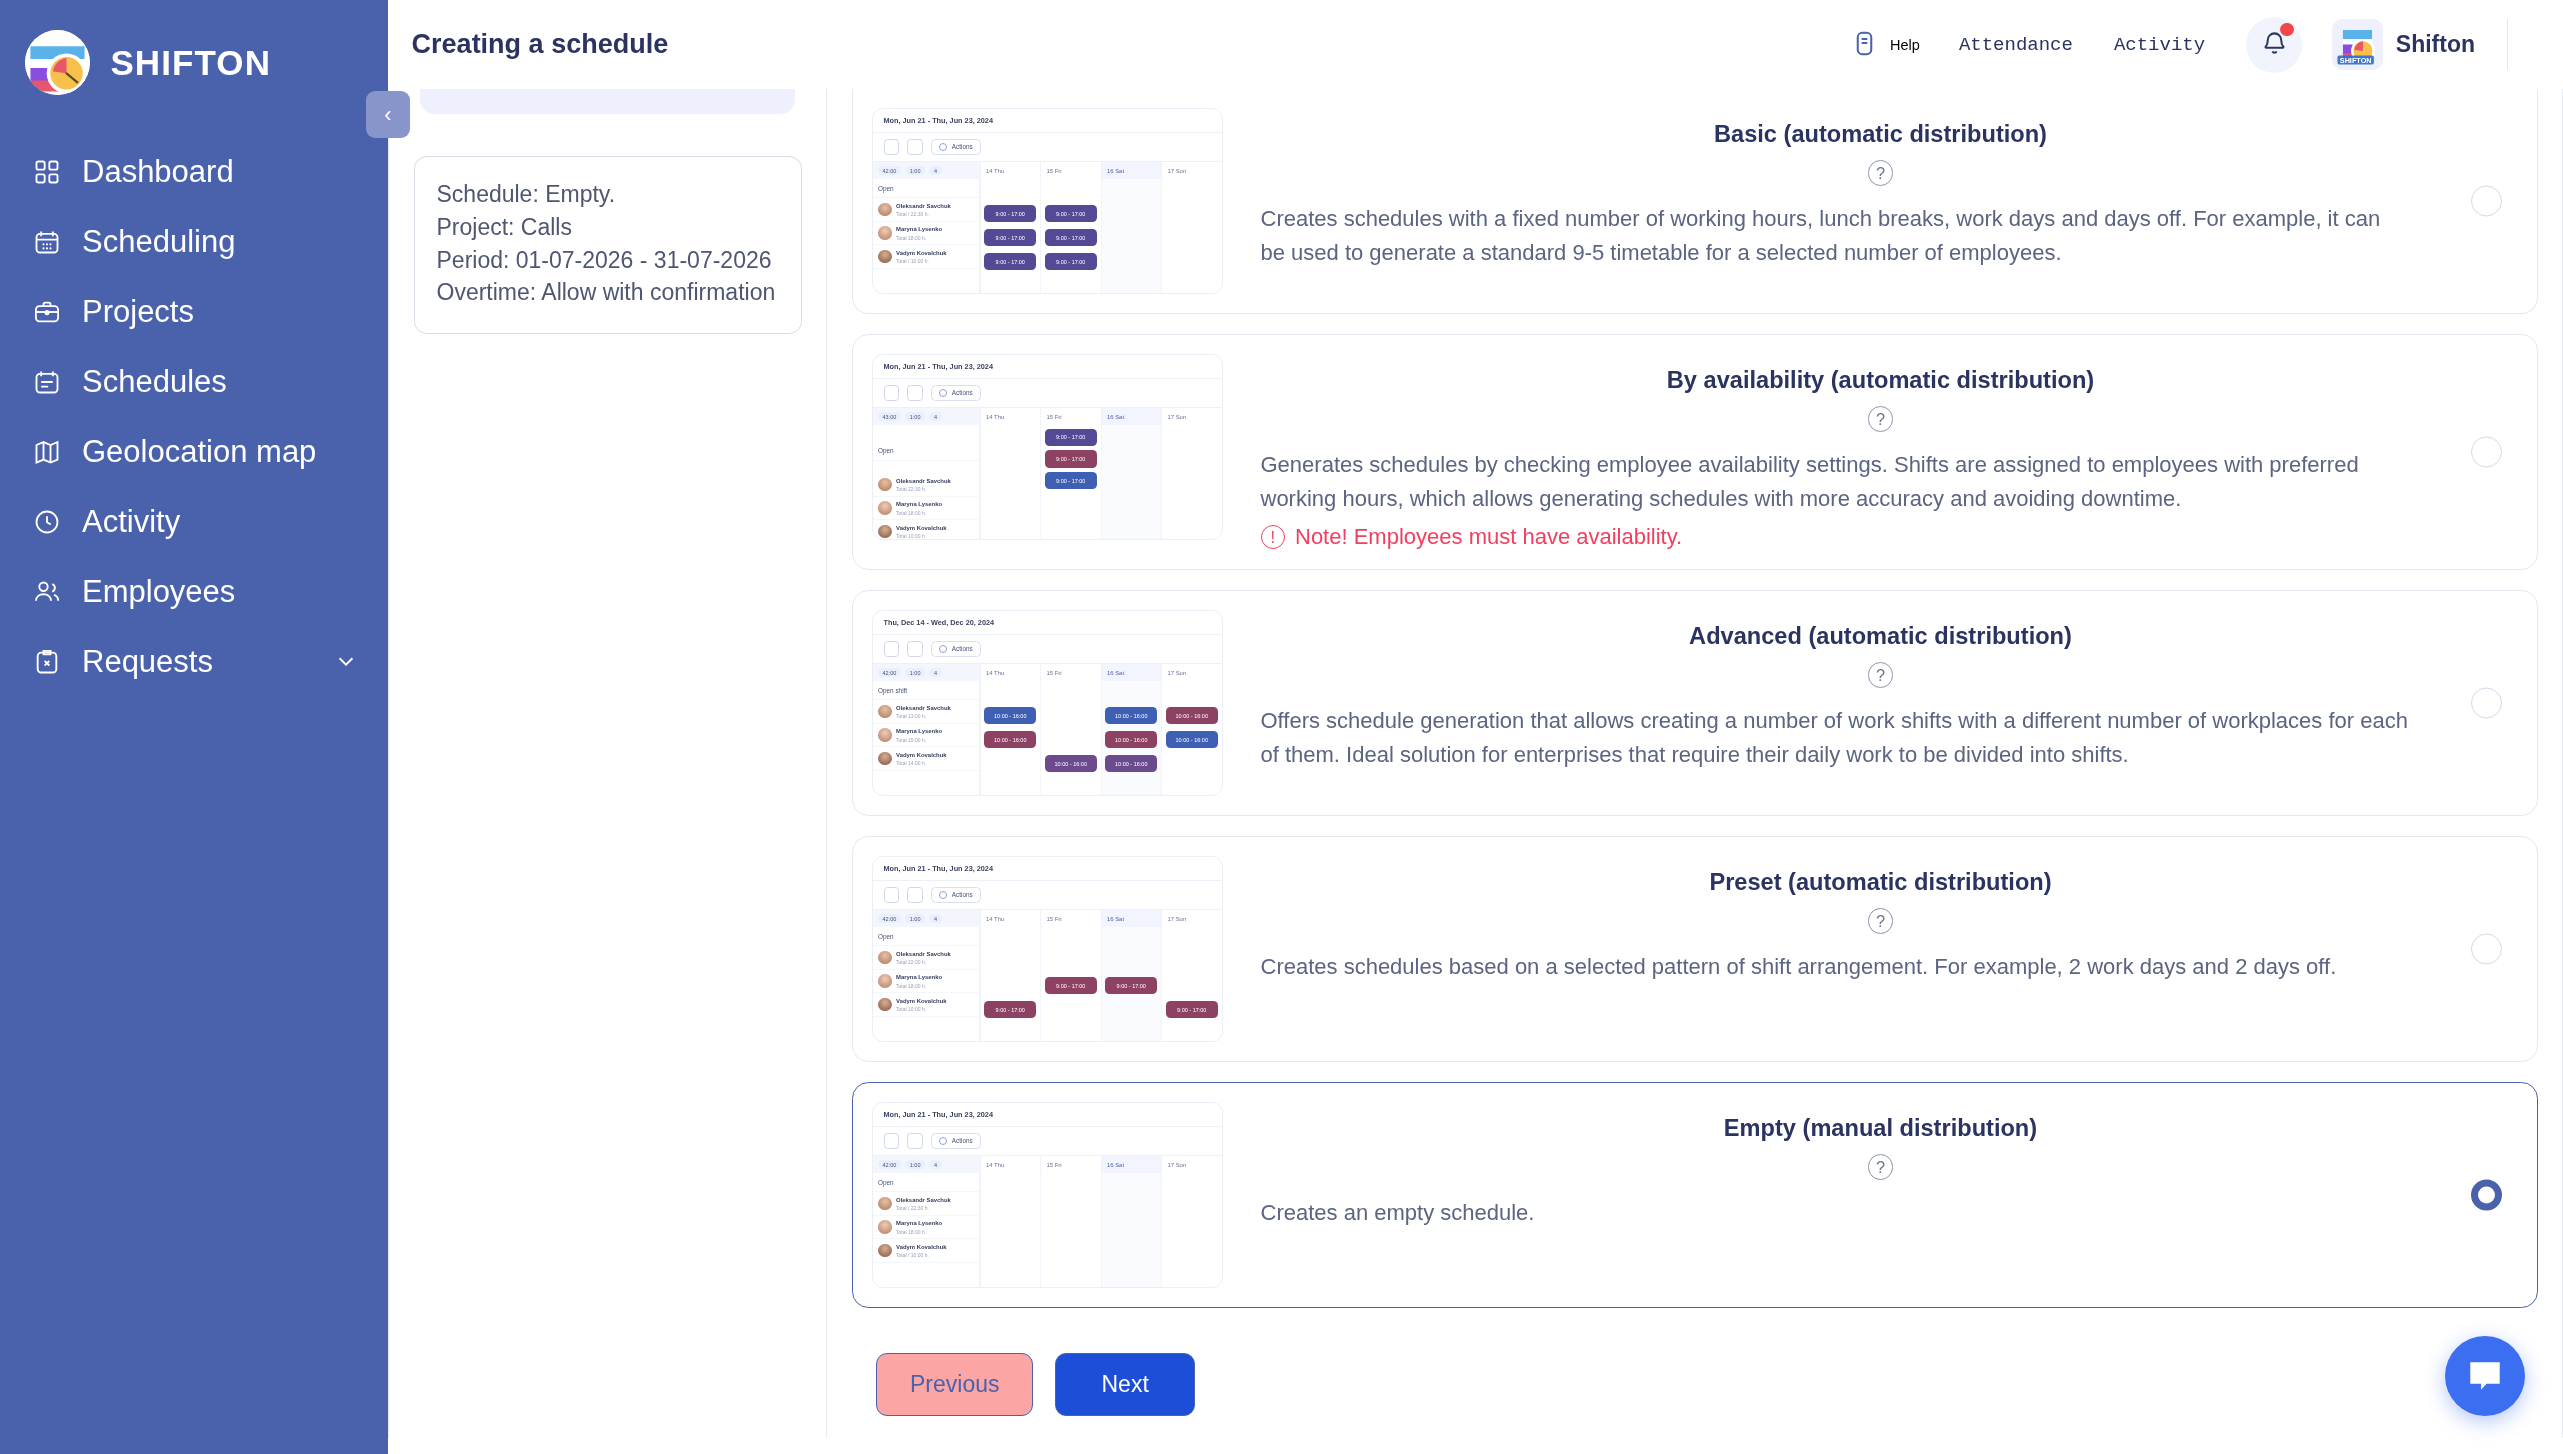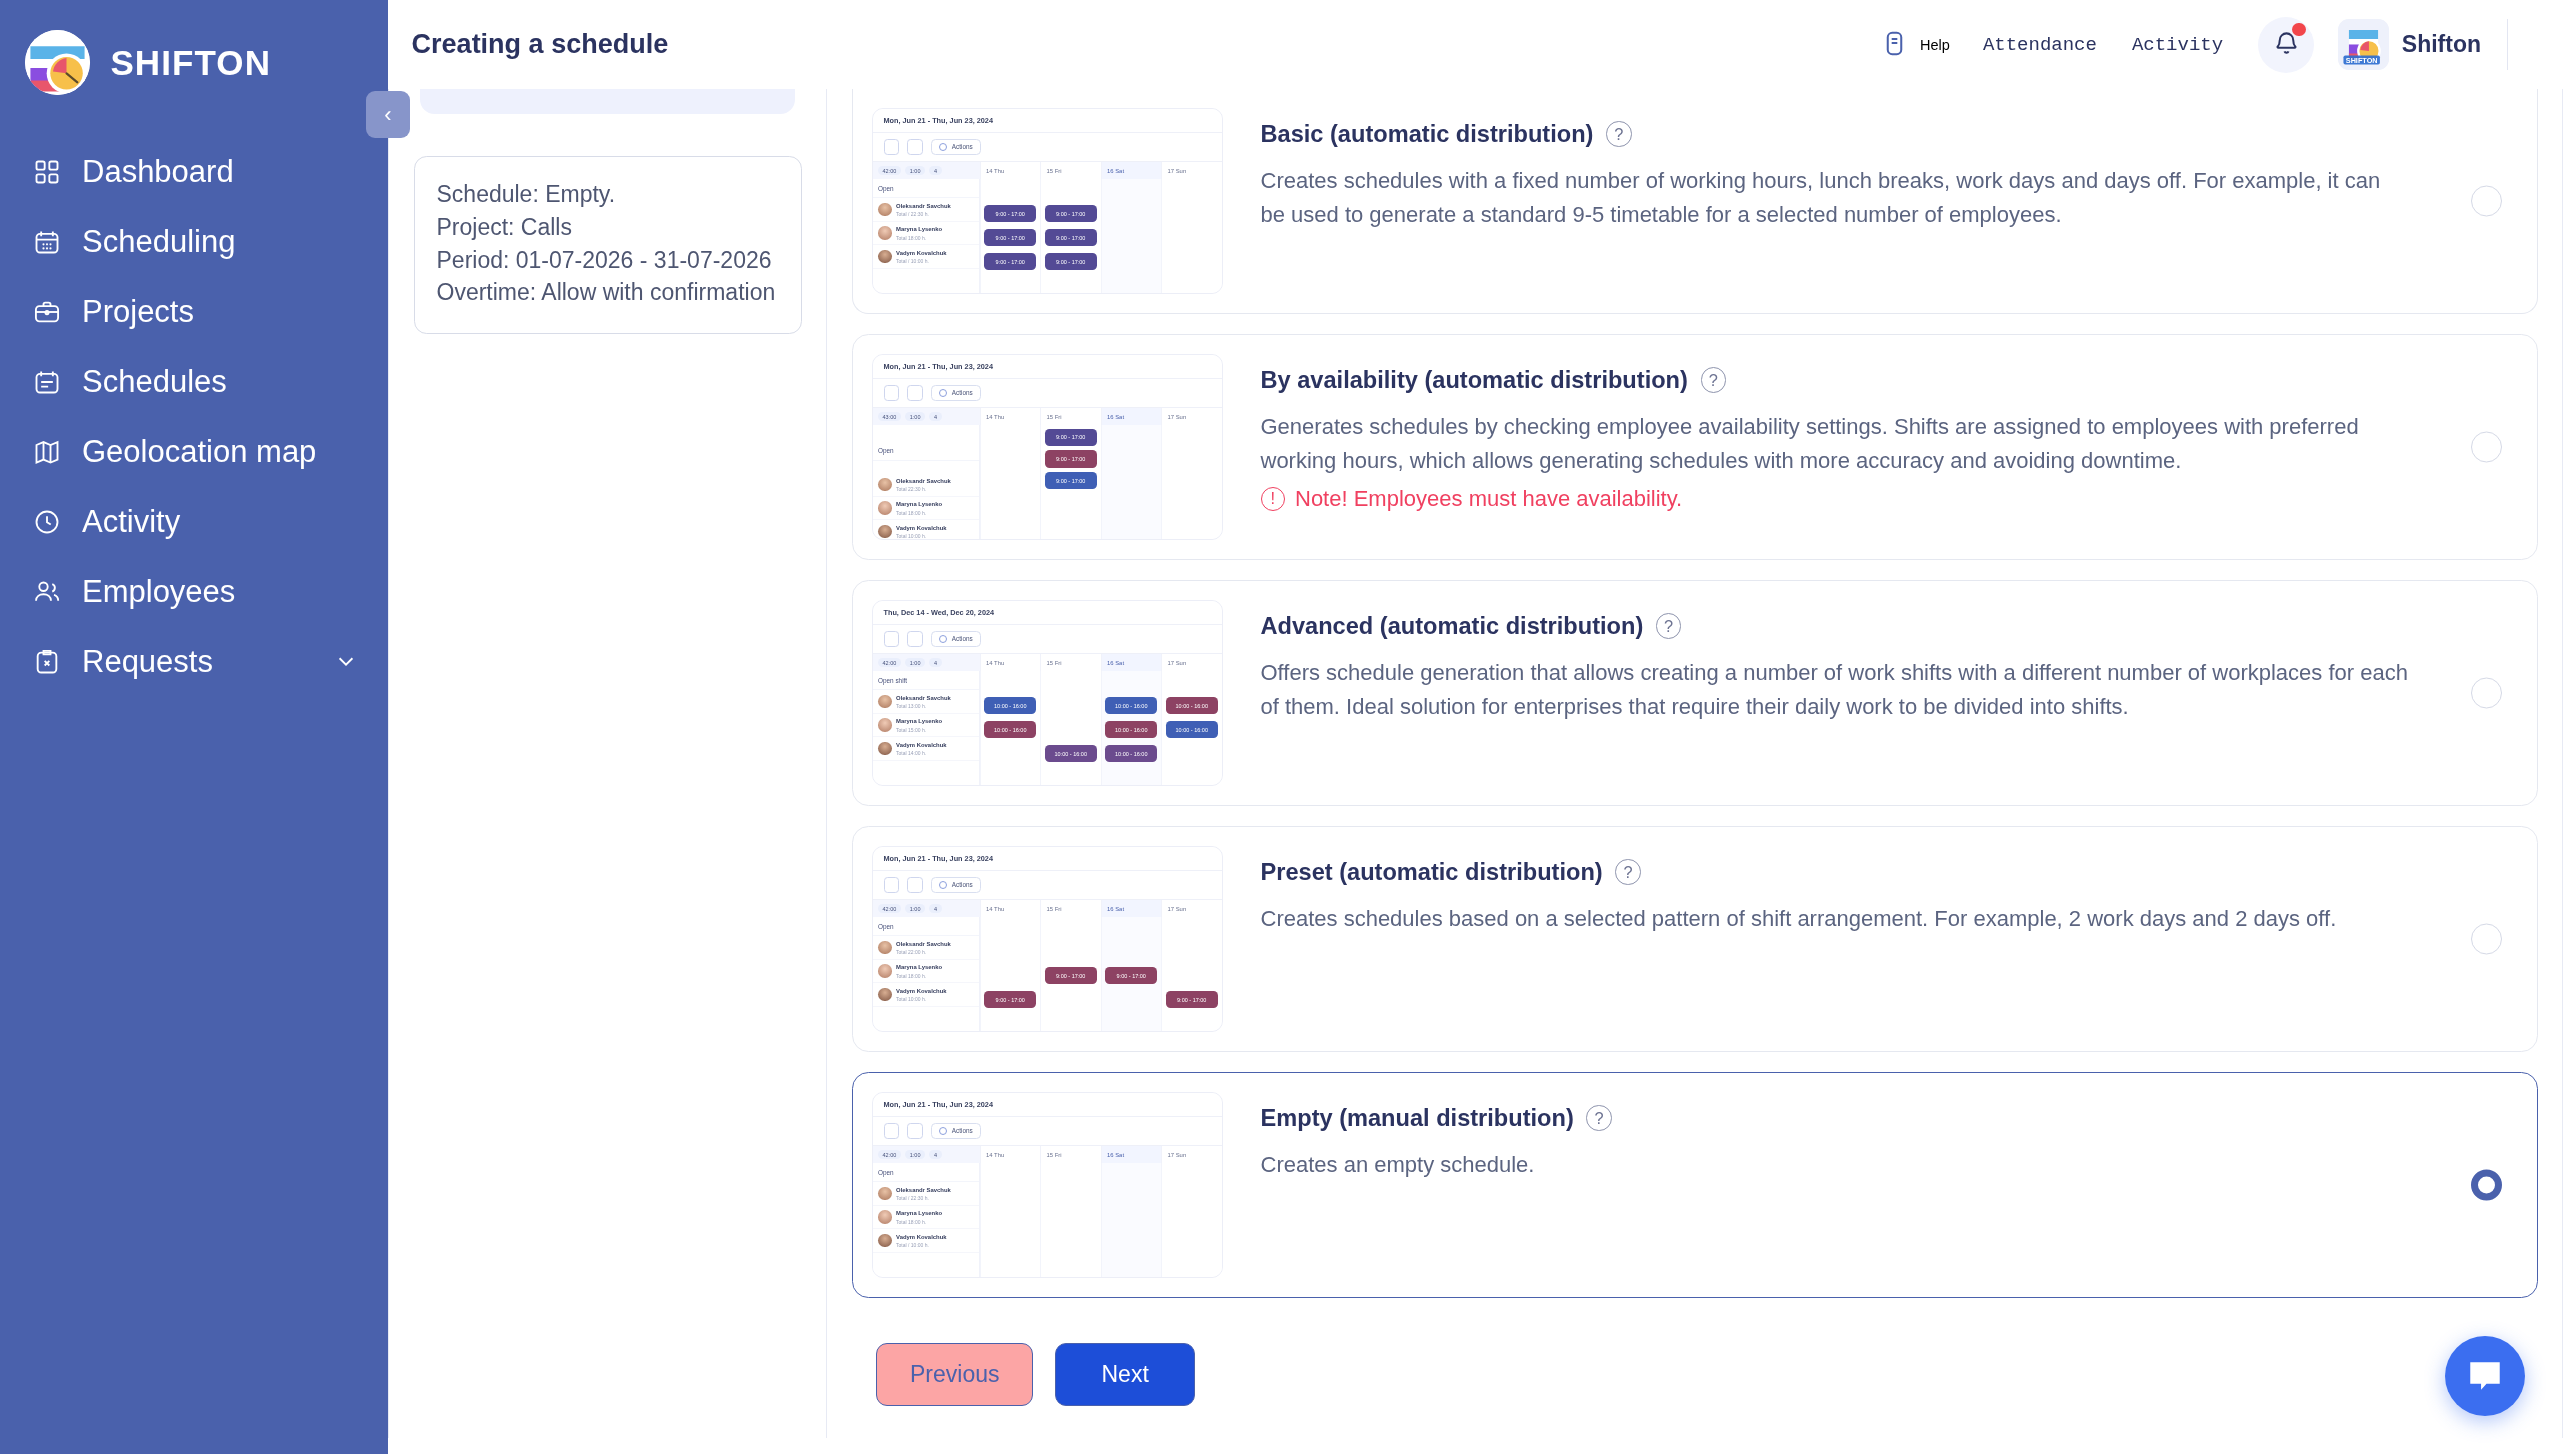--- a/index.html
+++ b/index.html
@@ -40,21 +40,21 @@
   .nav-chevron { position: absolute; right: 31px; top: 50%; transform: translateY(-50%); }
   .nav-chevron svg { width: 22px; height: 22px; stroke: #fff; fill: none; stroke-width: 2; }
 
   
   .main { flex: 1; height: 1454px; display: flex; flex-direction: column; background: #fff; position: relative; }
   .topbar {
     height: 89px; display: flex; align-items: center;
     padding: 0 31px 0 23.6px; background: #fff; flex: 0 0 89px;
   }
   .page-title { font-size: 27px; font-weight: 700; color: #2b3360; }
-  .topbar-right { margin-left: auto; display: flex; align-items: center; gap: 2px; }
+  .topbar-right { margin-left: auto; display: flex; align-items: center; gap: 8px; }
   .help-link { display: flex; align-items: center; gap: 11.8px; margin-right: 31px; cursor: pointer; }
   .help-link svg { width: 27px; height: 29px; stroke: #4a61ac; fill: none; stroke-width: 1.8; }
   .tlink { font-size: 19px; color: #2b3360; margin-right: 33px; cursor: pointer; font-family: Liberation Mono, monospace; }
   .bell-wrap {
     width: 56px; height: 56px; border-radius: 50%; background: #f2f4fd;
     display: flex; align-items: center; justify-content: center; position: relative;
     margin-right: 22px; cursor: pointer;
   }
   .bell-wrap svg { width: 27px; height: 29px; stroke: #2b3360; fill: none; stroke-width: 1.8; }
   .bell-dot { position: absolute; top: 6.4px; right: 8.2px; width: 13.6px; height: 13.6px; border-radius: 50%; background: #f2464b; }
@@ -109,21 +109,21 @@
 
   .thumb {
     width: 351px; flex: 0 0 351px;
     border-radius: 11px; overflow: hidden;
     background: #fbfbfe;
     border: 0.9px solid #eceef7;
     position: relative;
     height: 186px;
   }
   .opt-body { flex: 1; padding: 12.7px 36px 0 38px; }
-  .opt-title-row { display: flex; align-items: center; gap: 12.7px; margin-bottom: 16.4px; }
+  .opt-title-row { display: flex; align-items: center; gap: 12.7px; margin-bottom: 16.4px; flex-direction: column; }
   .opt-title { font-size: 23.6px; font-weight: 700; color: #2b3360; }
   .q-ico { width: 25.4px; height: 25.4px; border-radius: 50%; border: 1.8px solid #8e94ad; color: #6d7392;
            font-size: 16.4px; display: flex; align-items: center; justify-content: center; cursor: pointer; flex: 0 0 25.4px; }
   .opt-desc { font-size: 22px; line-height: 1.52; color: #5b6480; max-width: 1150px; }
   .opt-note { display: flex; align-items: center; gap: 10px; margin-top: 9px; color: #f04060; font-size: 22px; }
   .opt-note .warn { width: 24.5px; height: 24.5px; border-radius: 50%; border: 1.8px solid #f04060; display: flex;
                     align-items: center; justify-content: center; font-size: 16.4px; flex: 0 0 24.5px; }
   .radio-wrap { position: absolute; right: 35px; top: 50%; transform: translateY(-50%); }
   .radio { width: 31px; height: 31px; border-radius: 50%; border: 1.8px solid #d5d9e6; background: #fff; }
   .radio.on { border: 7.3px solid #4a61ac; background: #fff; }

